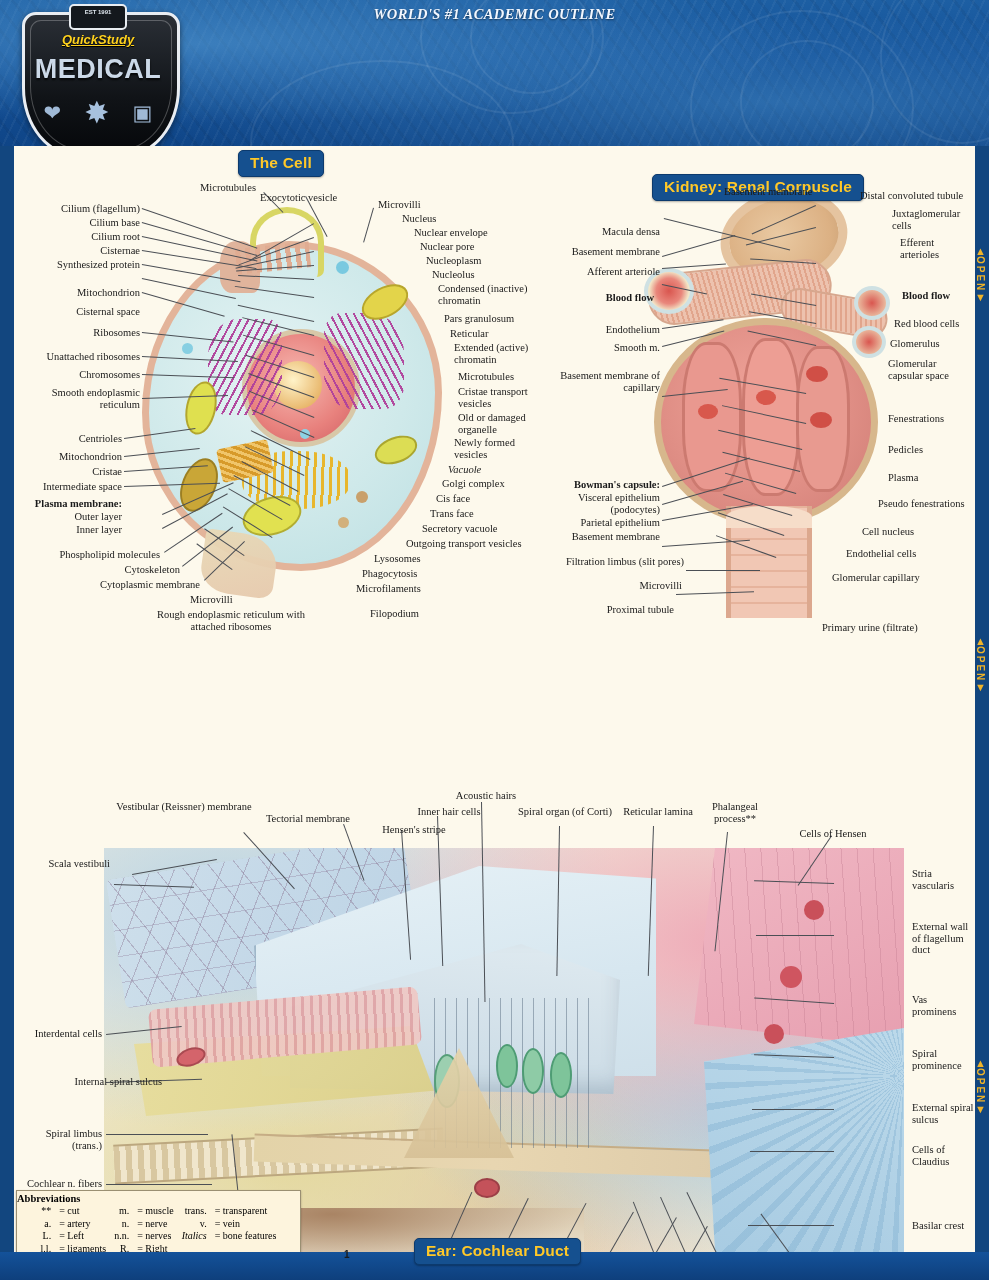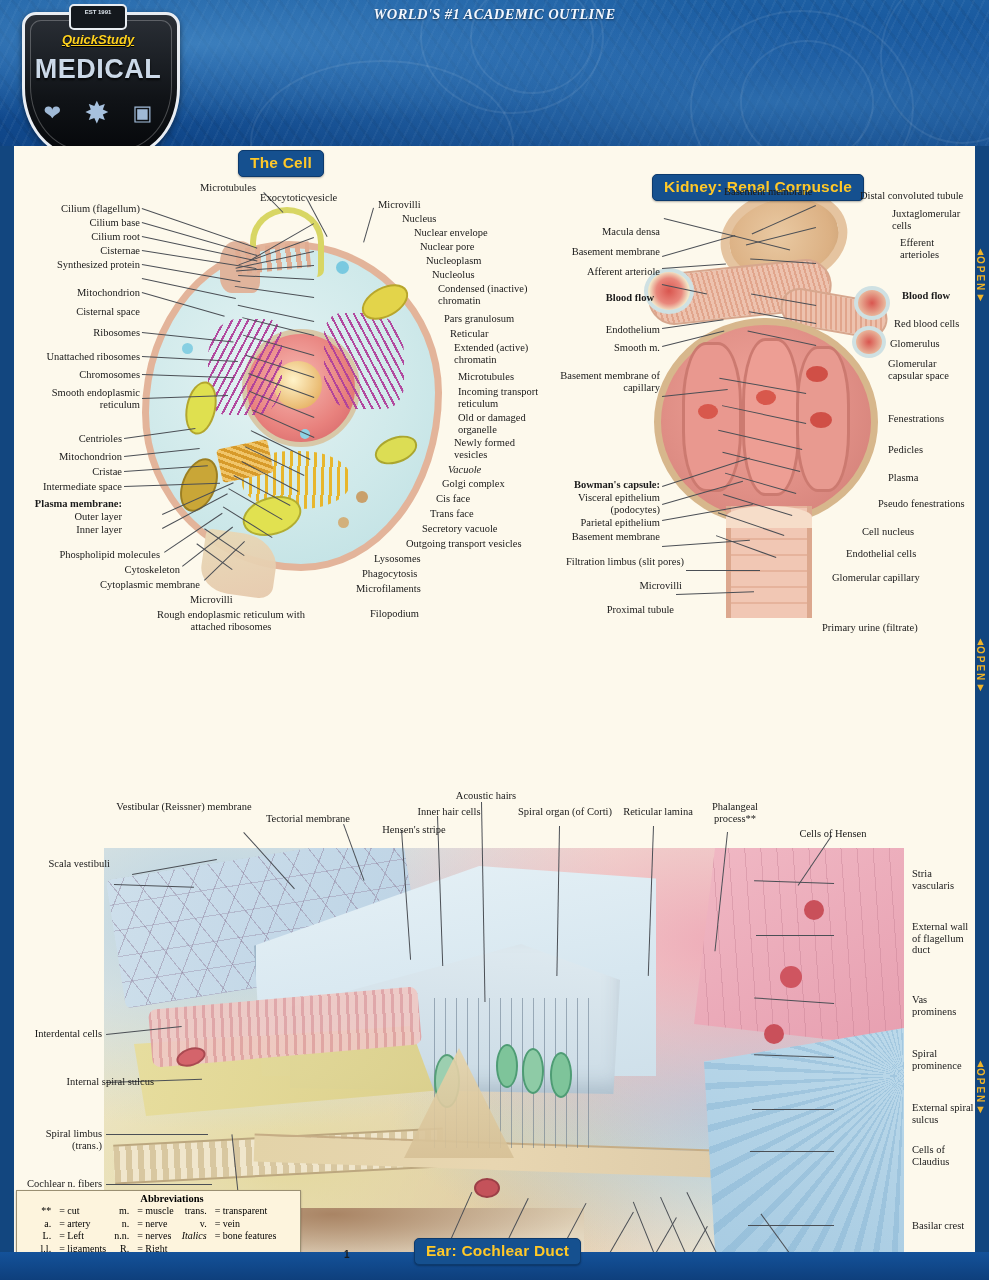--- a/index.html
+++ b/index.html
@@ -89,21 +89,21 @@
   
   .open-tab{position:absolute;right:2px;width:12px;color:#f0b429;
     font-family:"Liberation Sans",sans-serif;font-weight:bold;font-size:10px;
     letter-spacing:2px;text-align:center;line-height:11px;}
   .open-tab span{display:block;}
   .tri{color:#f0b429;font-size:11px;line-height:10px;}
 
   
   #abbrev{position:absolute;left:16px;top:1190px;width:283px;height:74px;
     background:#fdf4dd;border:1px solid #9a8f72;box-shadow:0 1px 2px rgba(0,0,0,.25);}
-  #abbrev .hd{text-align:center;font-weight:bold;font-size:10.5px;margin-top:2px;padding-left:27px;}
+  #abbrev .hd{font-weight:bold;font-size:10.5px;margin-top:2px;}
   #abbrev table{border-collapse:collapse;margin:1px auto 0 auto;font-size:10px;}
   #abbrev td{padding:0 4px;white-space:nowrap;line-height:12.5px;}
   #abbrev td.k{text-align:right;}
   .ital{font-style:italic;}
 
   #pagenum{position:absolute;left:344px;top:1249px;font-size:10px;
     font-weight:bold;font-family:"Liberation Sans",sans-serif;color:#1a1a1a;}
   #foottab{position:absolute;left:414px;top:1238px;}
 
   
@@ -277,21 +277,21 @@
       <div class="lbl" style="left:388px;top:67px;">Nucleus</div>
       <div class="lbl" style="left:400px;top:81px;">Nuclear envelope</div>
       <div class="lbl" style="left:406px;top:95px;">Nuclear pore</div>
       <div class="lbl" style="left:412px;top:109px;">Nucleoplasm</div>
       <div class="lbl" style="left:418px;top:123px;">Nucleolus</div>
       <div class="lbl w" style="left:424px;top:137px;width:100px;">Condensed (inactive) chromatin</div>
       <div class="lbl" style="left:430px;top:167px;">Pars granulosum</div>
       <div class="lbl" style="left:436px;top:182px;">Reticular</div>
       <div class="lbl w" style="left:440px;top:196px;width:94px;">Extended (active) chromatin</div>
       <div class="lbl" style="left:444px;top:225px;">Microtubules</div>
-      <div class="lbl w" style="left:444px;top:240px;width:94px;">Incoming transport reticulum</div>
+      <div class="lbl w" style="left:444px;top:240px;width:94px;">Cristae transport vesicles</div>
       <div class="lbl w" style="left:444px;top:266px;width:84px;">Old or damaged organelle</div>
       <div class="lbl w" style="left:440px;top:291px;width:88px;">Newly formed vesicles</div>
       <div class="lbl" style="left:434px;top:318px;font-style:italic;">Vacuole</div>
       <div class="lbl" style="left:428px;top:332px;">Golgi complex</div>
       <div class="lbl" style="left:422px;top:347px;">Cis face</div>
       <div class="lbl" style="left:416px;top:362px;">Trans face</div>
       <div class="lbl" style="left:408px;top:377px;">Secretory vacuole</div>
       <div class="lbl" style="left:392px;top:392px;">Outgoing transport vesicles</div>
       <div class="lbl" style="left:360px;top:407px;">Lysosomes</div>
       <div class="lbl" style="left:348px;top:422px;">Phagocytosis</div>
@@ -539,21 +539,21 @@
       <div class="lbl c" style="left:348px;top:188px;width:104px;">Hensen's stripe</div>
       <div class="lbl c" style="left:382px;top:170px;width:106px;">Inner hair cells</div>
       <div class="lbl c" style="left:420px;top:154px;width:104px;">Acoustic hairs</div>
       <div class="lbl c w" style="left:502px;top:170px;width:98px;">Spiral organ (of Corti)</div>
       <div class="lbl c w" style="left:608px;top:170px;width:72px;">Reticular lamina</div>
       <div class="lbl c w" style="left:682px;top:165px;width:78px;">Phalangeal process**</div>
       <div class="lbl c" style="left:764px;top:192px;width:110px;">Cells of Hensen</div>
 
       <div class="lbl r w" style="left:0;top:222px;width:96px;">Scala vestibuli</div>
       <div class="lbl r w" style="left:0;top:392px;width:88px;">Interdental cells</div>
-      <div class="lbl r w" style="left:8px;top:440px;width:100px;padding-left:32px;">Internal spiral sulcus</div>
+      <div class="lbl r w" style="left:16px;top:440px;width:100px;padding-left:32px;">Internal spiral sulcus</div>
       <div class="lbl r w" style="left:0;top:492px;width:88px;">Spiral limbus (trans.)</div>
       <div class="lbl r w" style="left:0;top:542px;width:88px;">Cochlear n. fibers</div>
       <div class="lbl r w" style="left:0;top:586px;width:88px;">Osseous spiral lamina</div>
 
       <div class="lbl w" style="left:898px;top:232px;width:62px;">Stria vascularis</div>
       <div class="lbl w" style="left:898px;top:285px;width:64px;">External wall of flagellum duct</div>
       <div class="lbl w" style="left:898px;top:358px;width:62px;">Vas prominens</div>
       <div class="lbl w" style="left:898px;top:412px;width:64px;">Spiral prominence</div>
       <div class="lbl w" style="left:898px;top:466px;width:64px;">External spiral sulcus</div>
       <div class="lbl w" style="left:898px;top:508px;width:60px;">Cells of Claudius</div>

